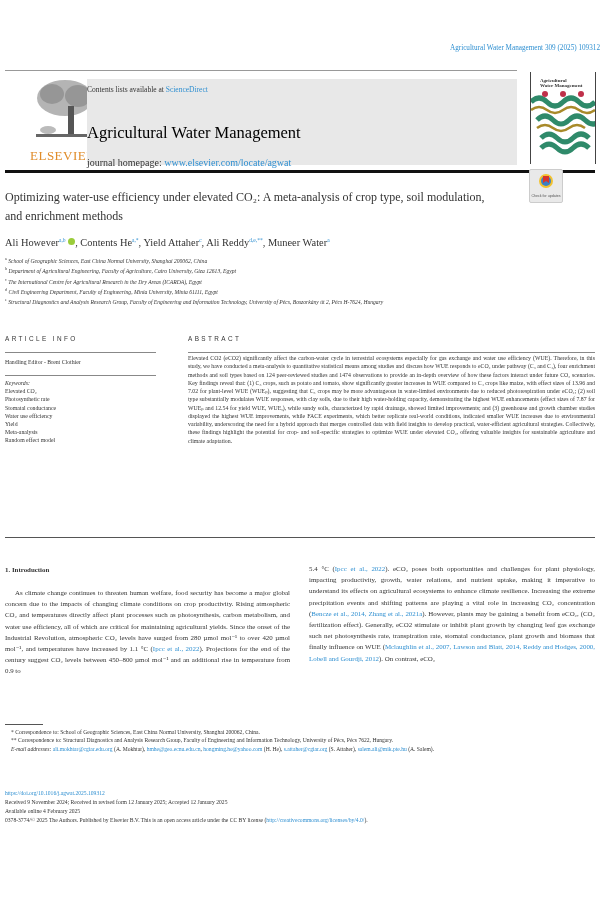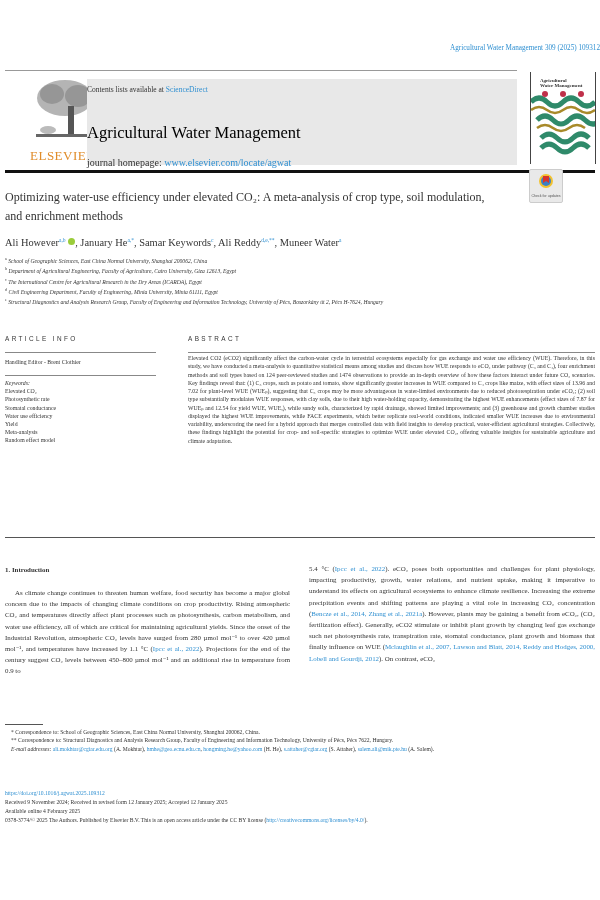--- a/index.html
+++ b/index.html
@@ -103,22 +103,22 @@
     <circle cx="8" cy="8" r="5" fill="#3b7fc4"></circle>
     <path d="M5 3 h6 v7 l-3 -2 l-3 2 z" fill="#d9342b"></path>
   </svg>
   <div class="lbl">Check for updates</div>
 </div>
 
 <div class="abs title">Optimizing water-use efficiency under elevated CO₂: A meta-analysis of crop type, soil modulation, and enrichment methods</div>
 
 <div class="abs authors">
   <span><span>Ali However</span><sup>a,b</sup> <span class="orcid"></span></span>,
-  <span><span>January He</span><sup>a,*</sup></span>,
-  <span><span>Samar Keywords</span><sup>c</sup></span>,
+  <span><span>Contents He</span><sup>a,*</sup></span>,
+  <span><span>Yield Attaher</span><sup>c</sup></span>,
   <span><span>Ali Reddy</span><sup>d,e,**</sup></span>,
   <span><span>Muneer Water</span><sup>a</sup></span>
 </div>
 
 <div class="abs affils">
   <div><sup>a</sup> <span>School of Geographic Sciences, East China Normal University, Shanghai 200062, China</span></div>
   <div><sup>b</sup> <span>Department of Agricultural Engineering, Faculty of Agriculture, Cairo University, Giza 12613, Egypt</span></div>
   <div><sup>c</sup> <span>The International Centre for Agricultural Research in the Dry Areas (ICARDA), Egypt</span></div>
   <div><sup>d</sup> <span>Civil Engineering Department, Faculty of Engineering, Minia University, Minia 61111, Egypt</span></div>
   <div><sup>e</sup> <span>Structural Diagnostics and Analysis Research Group, Faculty of Engineering and Information Technology, University of Pécs, Boszorkány út 2, Pécs H-7624, Hungary</span></div>

